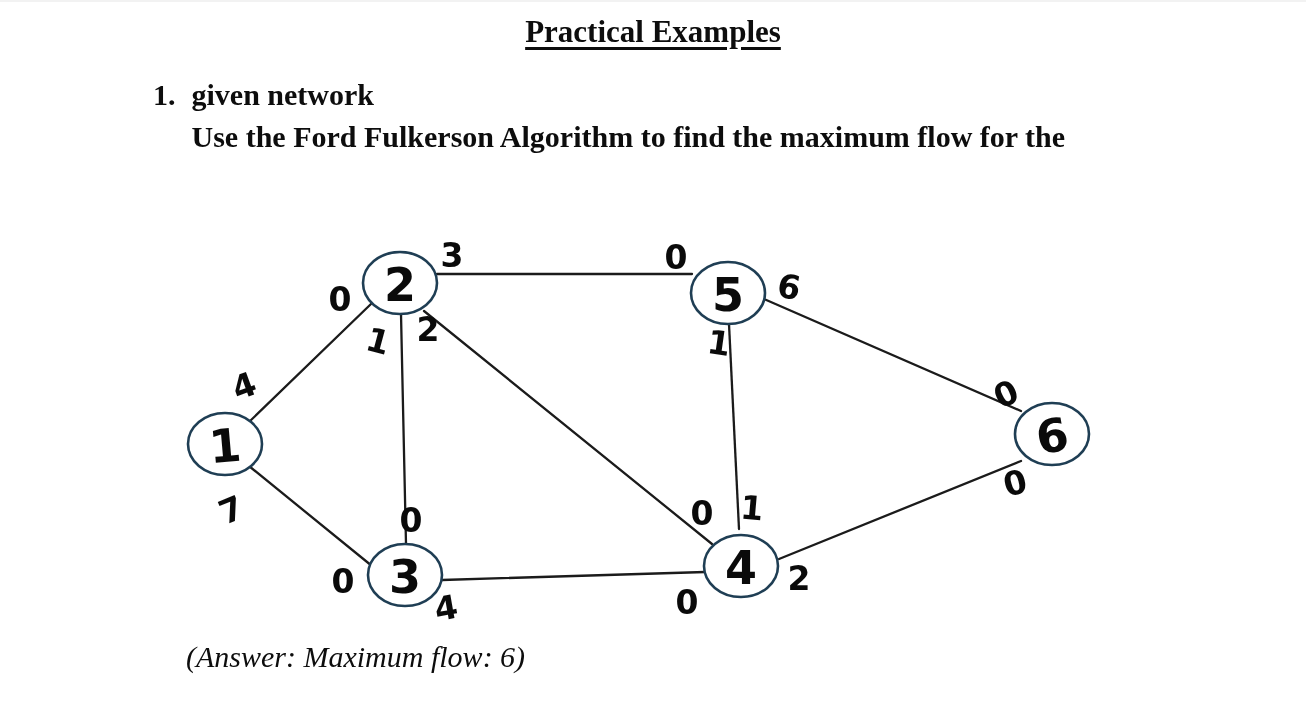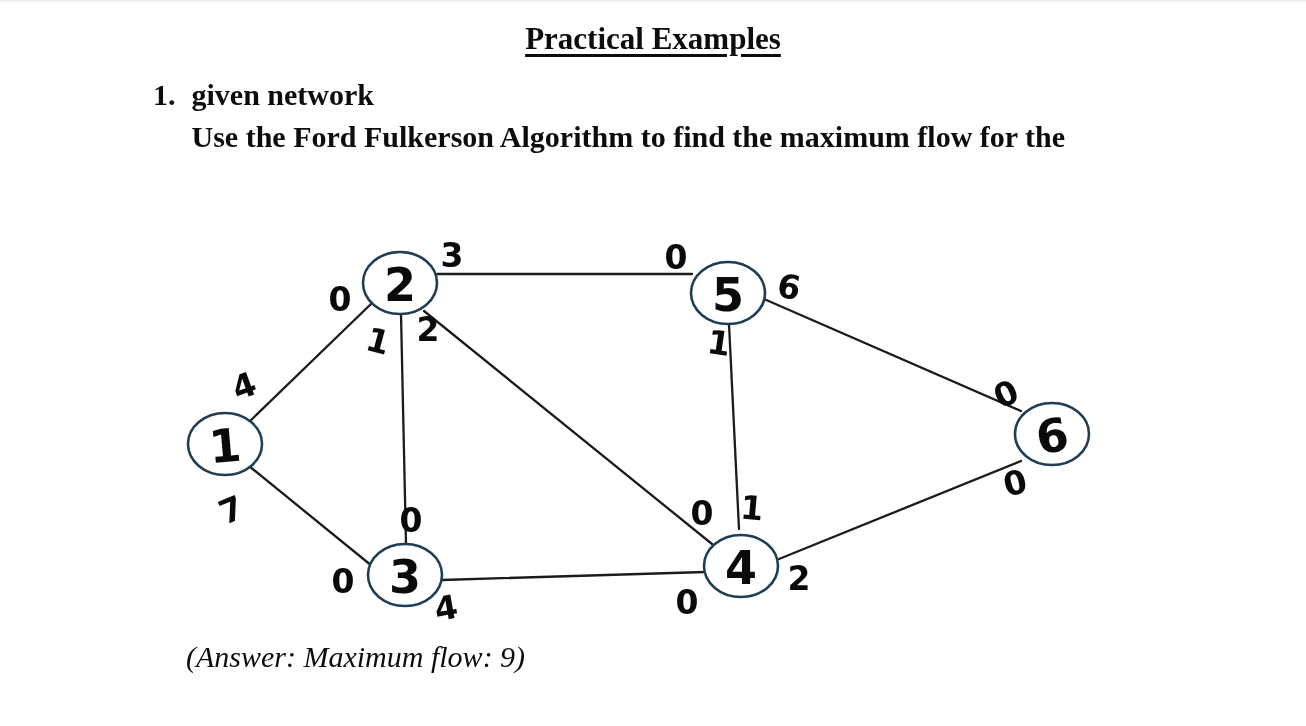--- a/index.html
+++ b/index.html
@@ -3,21 +3,21 @@
 <meta charset="utf-8">
 <style>
   html,body{margin:0;padding:0;background:#ffffff;}
   body{
     width:1306px;height:726px;position:relative;overflow:hidden;
     font-family:"Liberation Serif",serif;color:#0d0d0d;
     border-top:2px solid #f2f2f2;box-sizing:border-box;
   }
   .page-title{
     position:absolute;top:8px;left:0;right:0;
-    text-align:center;font-size:31px;font-weight:bold;margin:11px;
+    text-align:center;font-size:31px;font-weight:bold;margin:4px;
   }
   .page-title span{
     text-decoration:underline;
     text-decoration-thickness:3px;
     text-underline-offset:5px;
   }
   .problem{
     position:absolute;top:72px;left:153px;width:1060px;
     font-size:30px;font-weight:bold;line-height:42px;
     display:flex;gap:16px;
@@ -87,13 +87,13 @@
     <ellipse cx="405" cy="573" rx="37" ry="31" class="node"></ellipse>
     <text x="405" y="575" class="nlabel" transform="rotate(0 405 573)">3</text>
     <ellipse cx="741" cy="564" rx="37" ry="31" class="node"></ellipse>
     <text x="741" y="566" class="nlabel" transform="rotate(0 741 564)">4</text>
     <ellipse cx="728" cy="291" rx="37" ry="31" class="node"></ellipse>
     <text x="728" y="293" class="nlabel" transform="rotate(0 728 291)">5</text>
     <ellipse cx="1052" cy="432" rx="37" ry="31" class="node"></ellipse>
     <text x="1052" y="434" class="nlabel" transform="rotate(-10 1052 432)">6</text>
   </svg>
 
-<div class="answer">(Answer: Maximum flow: 9)</div>
+<div class="answer">(Answer: Maximum flow: 6)</div>
 
 </body></html>

